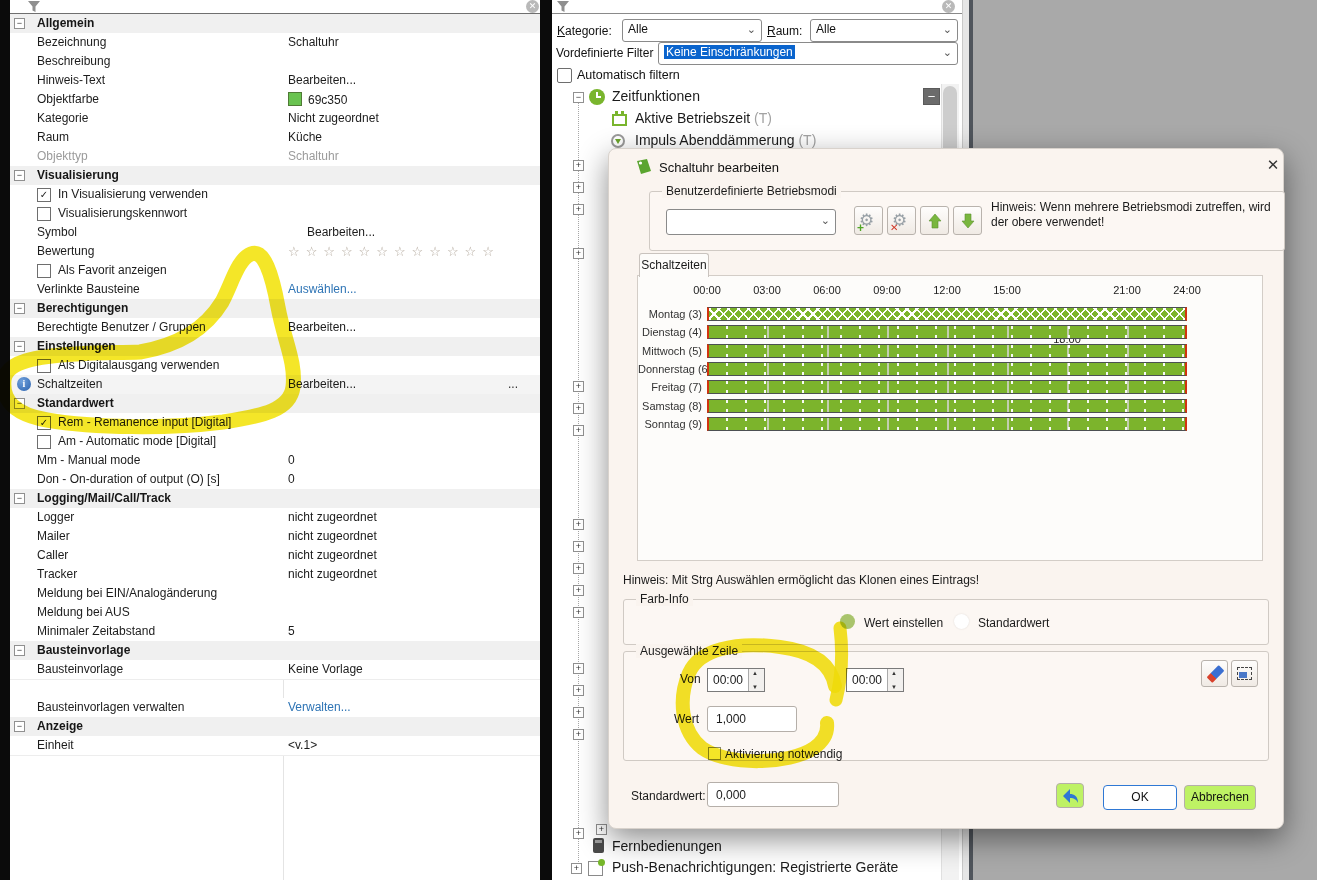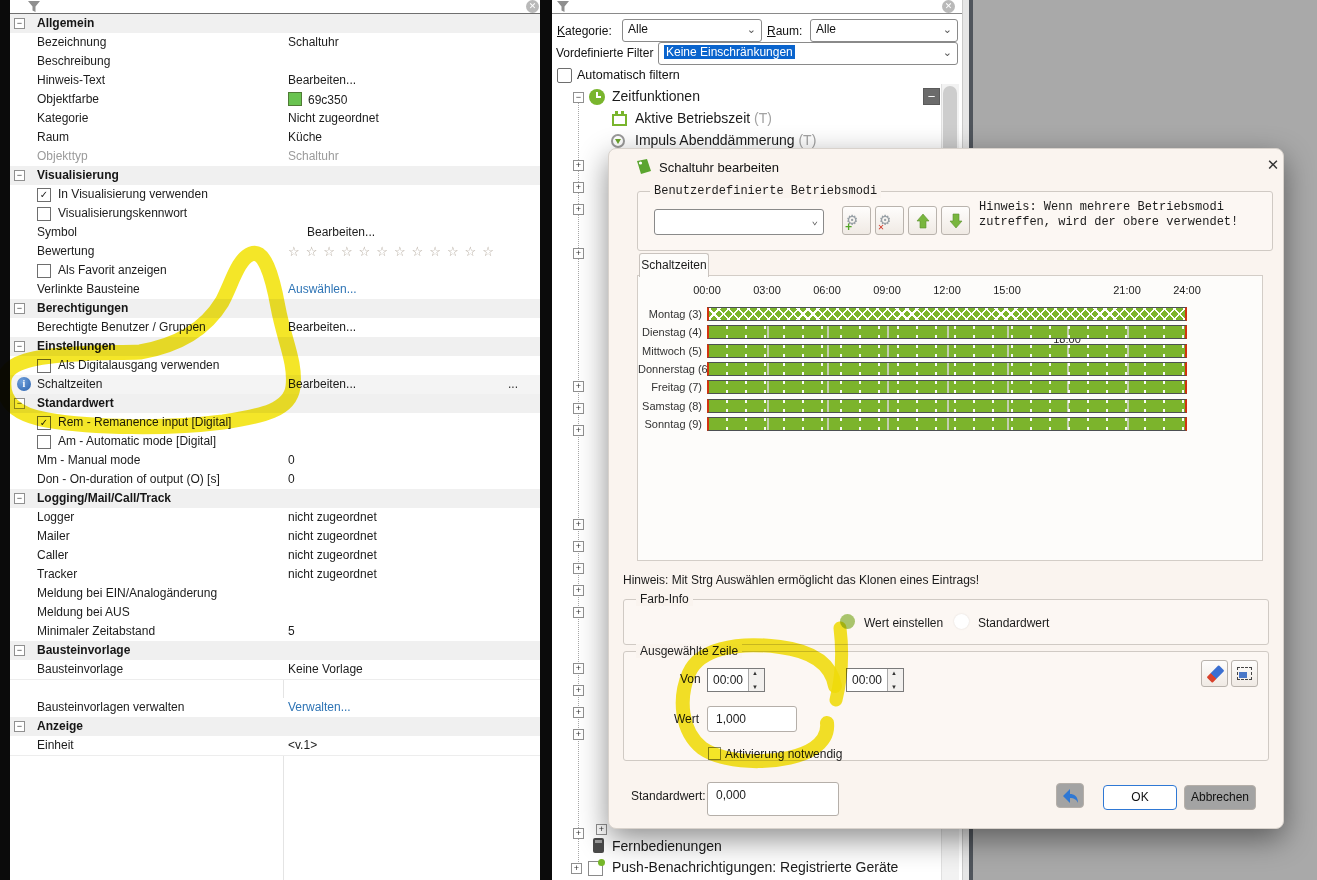--- a/index.html
+++ b/index.html
@@ -101,21 +101,21 @@
   .radio.white{background:#fff;box-shadow:0 0 2px rgba(0,0,0,.12);}
   .rlabel{position:absolute;font-size:12px;color:#1a1a1a;white-space:nowrap;}
   .spin{position:absolute;width:58px;height:24px;background:#fff;border:1px solid #7a7a7a;box-sizing:border-box;}
   .spin .sval{position:absolute;left:5px;top:4px;font-size:12px;}
   .spin .btns{position:absolute;right:0;top:0;bottom:0;width:15px;border-left:1px solid #aaa;
               background:#f2f0ee;}
   .spin .btns:before{content:"▲";position:absolute;top:1px;left:3px;font-size:6px;color:#333;}
   .spin .btns:after{content:"▼";position:absolute;bottom:1px;left:3px;font-size:6px;color:#333;}
   .tfield{position:absolute;background:#fff;border:1px solid #b5afa9;border-radius:3px;box-sizing:border-box;}
   .tfield .tval{position:absolute;left:8px;top:5px;font-size:12px;}
-  .btn{position:absolute;background:#a3a3a3;border:1px solid #b5afa9;border-radius:4px;
+  .btn{position:absolute;background:#bef264;border:1px solid #b5afa9;border-radius:4px;
        text-align:center;font-size:12px;color:#111;box-sizing:border-box;}
   .btn.default{border:1.5px solid #2f78d4;background:#fff;}
   .dcheck{position:absolute;width:13px;height:13px;background:#fffef4;border:1px solid #8a8a6a;box-sizing:border-box;}
   .eraser{position:absolute;left:5px;top:9px;width:17px;height:8px;transform:rotate(-45deg);
           background:linear-gradient(90deg,#d8412c 0 6px,#3b6fd1 6px);border-radius:1px;}
   .marquee{position:absolute;left:5px;top:6px;width:15px;height:13px;border:1px dashed #444;box-sizing:border-box;}
   .marquee:before{content:"";position:absolute;left:1px;bottom:1px;width:8px;height:6px;background:#4a78c8;}
   
   #annot{left:0;top:0;pointer-events:none;mix-blend-mode:multiply;z-index:50;}
   #dialog{z-index:10;}
@@ -368,21 +368,21 @@
 </div>
 
 <div class="abs" id="dialog">
   <svg class="abs" style="left:26px;top:8px;" width="18" height="18" viewBox="0 0 18 18">
     <polygon points="2,4 12,2 16,14 6,17" fill="#5aa52f"></polygon>
       <circle cx="5.5" cy="6" r="1.6" fill="#fff"></circle>
   </svg>
   <div class="dlg-title">Schaltuhr bearbeiten</div>
   <div class="dlg-close">✕</div>
 
-  <div class="group" style="left:28px;top:42px;width:634px;height:58px;font-family:Liberation Mono, monospace;">
+  <div class="group" style="left:40px;top:42px;width:634px;height:58px;">
     <span class="grouplabel">Benutzerdefinierte Betriebsmodi</span>
     <div class="combo" style="left:16px;top:17px;width:170px;height:26px;">
       <span class="chev">⌄</span>
     </div>
     <div class="toolbtn" style="left:204px;top:14px;">
       <span class="gear">⚙</span>
         <span class="mini" style="color:#52a627;">+</span>
     </div>
     <div class="toolbtn" style="left:237px;top:14px;">
       <span class="gear">⚙</span>
@@ -458,21 +458,21 @@
       </div>
     <div class="rlabel" style="left:50px;top:60px;">Wert</div>
     <div class="tfield" style="left:83px;top:54px;width:90px;height:26px;">
       <span class="tval">1,000</span>
     </div>
     <div class="dcheck" style="left:84px;top:95px;"></div>
     <div class="rlabel" style="left:101px;top:95px;">Aktivierung notwendig</div>
   </div>
 
   <div class="rlabel" style="left:22px;top:640px;">Standardwert:</div>
-  <div class="tfield" style="left:98px;top:633px;width:132px;height:34px;">
+  <div class="tfield" style="left:98px;top:633px;width:132px;height:25px;">
     <span class="tval">0,000</span>
   </div>
   <div class="btn" style="left:447px;top:634px;width:28px;height:25px;">
     <svg style="position:absolute;left:5px;top:4px;" width="17" height="16" viewBox="0 0 17 16">
       <path d="M8 1 L1 8 L8 15 V10 C12 10 15 12 16 15 C16 8 12 6 8 6 Z" fill="#2f78d4"></path>
       </svg>
   </div>
   <div class="btn default" style="left:494px;top:636px;width:74px;height:25px;line-height:23px;">OK</div>
   <div class="btn" style="left:575px;top:636px;width:72px;height:25px;line-height:23px;">Abbrechen</div>
 </div>

